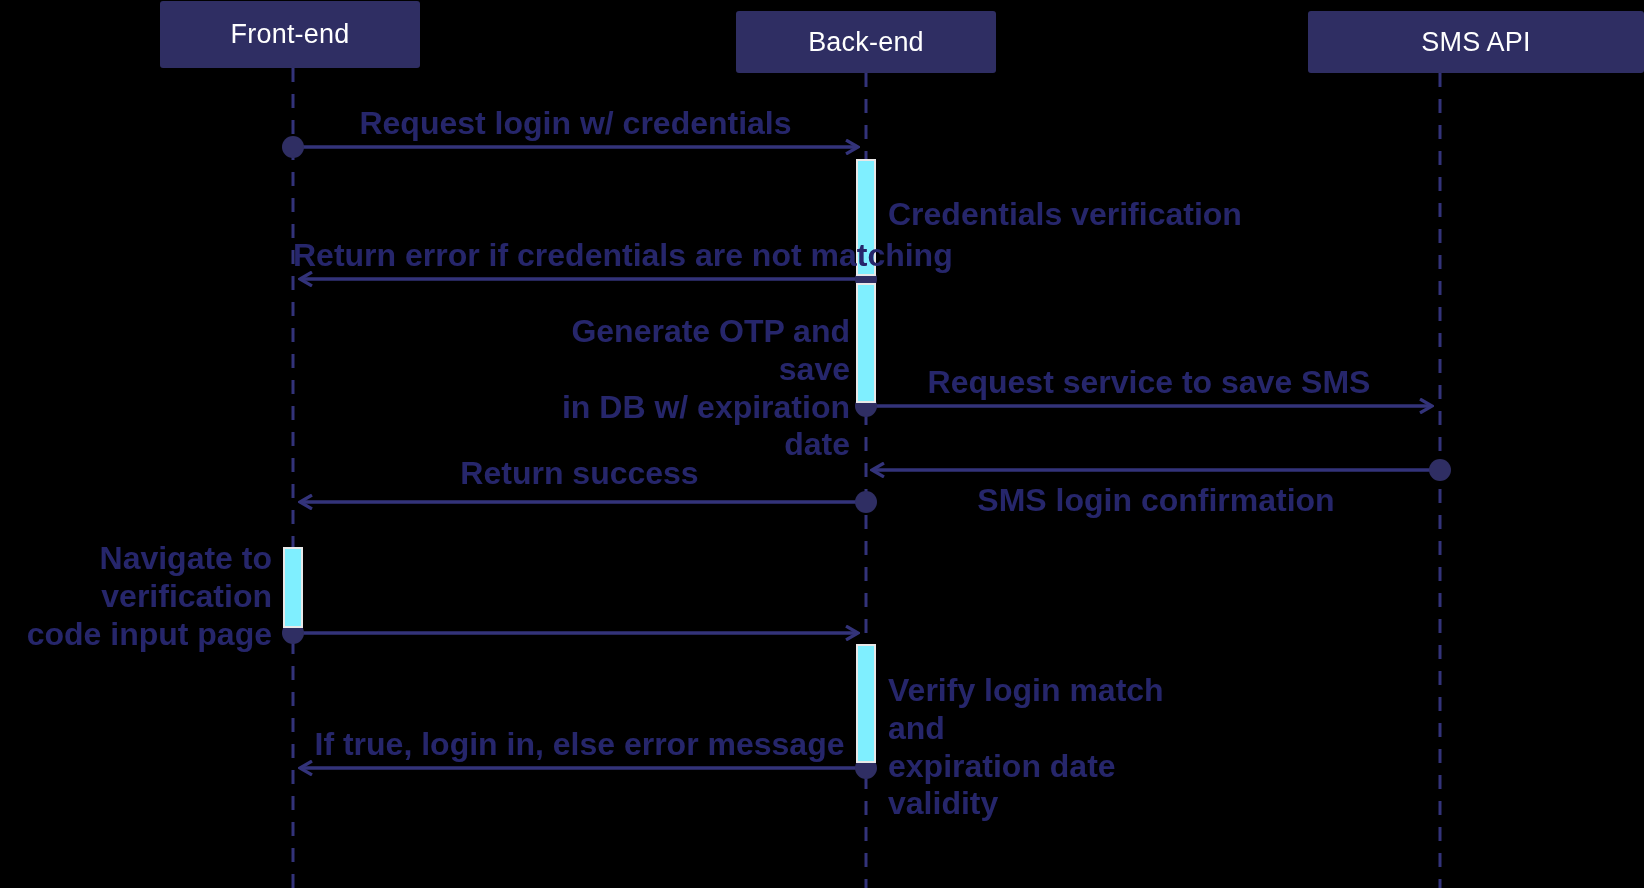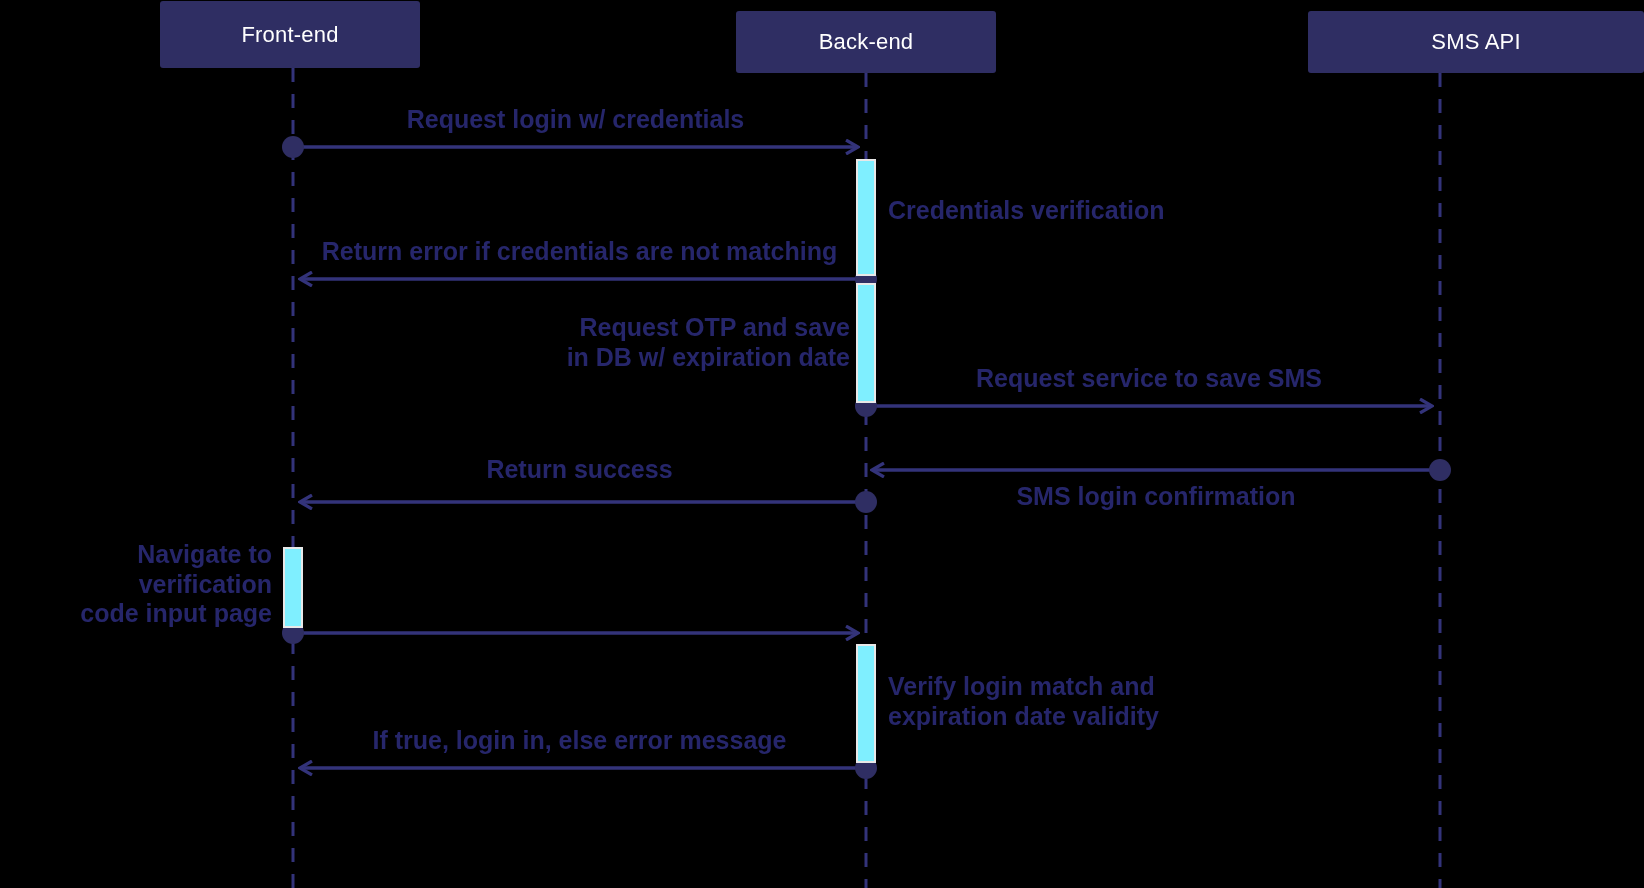--- a/index.html
+++ b/index.html
@@ -26,29 +26,29 @@
   .actor-box {
     position: absolute;
     background: #2F2E63;
     border-radius: 3px;
     display: flex;
     align-items: center;
     justify-content: center;
   }
   .actor-label {
     color: #FFFFFF;
-    font-size: 22px;
+    font-size: 27px;
     font-family: "Liberation Sans", sans-serif;
     letter-spacing: 0.2px;
     white-space: nowrap;
   }
   .msg-label {
     position: absolute;
     color: #26266B;
-    font-size: 25px;
+    font-size: 32px;
     font-family: "Liberation Sans", sans-serif;
     font-weight: 700;
     white-space: nowrap;
     line-height: 1.18;
   }
   .msg-label.center { text-align: center; }
   .msg-label.right  { text-align: right; }
   .msg-label.left   { text-align: left; }
   .activation {
     position: absolute;
@@ -141,21 +141,21 @@
   <div class="msg-label center" style="left:866px; top:364px; width:566px;">Request service to save SMS</div>
 
   <div class="msg-label center" style="left:872px; top:482px; width:568px;">SMS login confirmation</div>
 
   <div class="msg-label center" style="left:293px; top:455px; width:573px;">Return success</div>
 
   <div class="msg-label center" style="left:293px; top:726px; width:573px;">If true, login in, else error message</div>
 
   <div class="msg-label left" style="left:888px; top:196px;">Credentials verification</div>
 
-  <div class="msg-label right" style="left:556px; top:313px; width:294px; white-space:pre-line;">Request OTP and save
+  <div class="msg-label right" style="left:556px; top:313px; width:294px; white-space:pre-line;">Generate OTP and save
 in DB w/ expiration date</div>
 
   <div class="msg-label right" style="left:0px; top:540px; width:272px; white-space:pre-line;">Navigate to verification
 code input page</div>
 
   <div class="msg-label left" style="left:888px; top:672px; width:300px; white-space:pre-line;">Verify login match and
 expiration date validity</div>
 
 </div>
 

